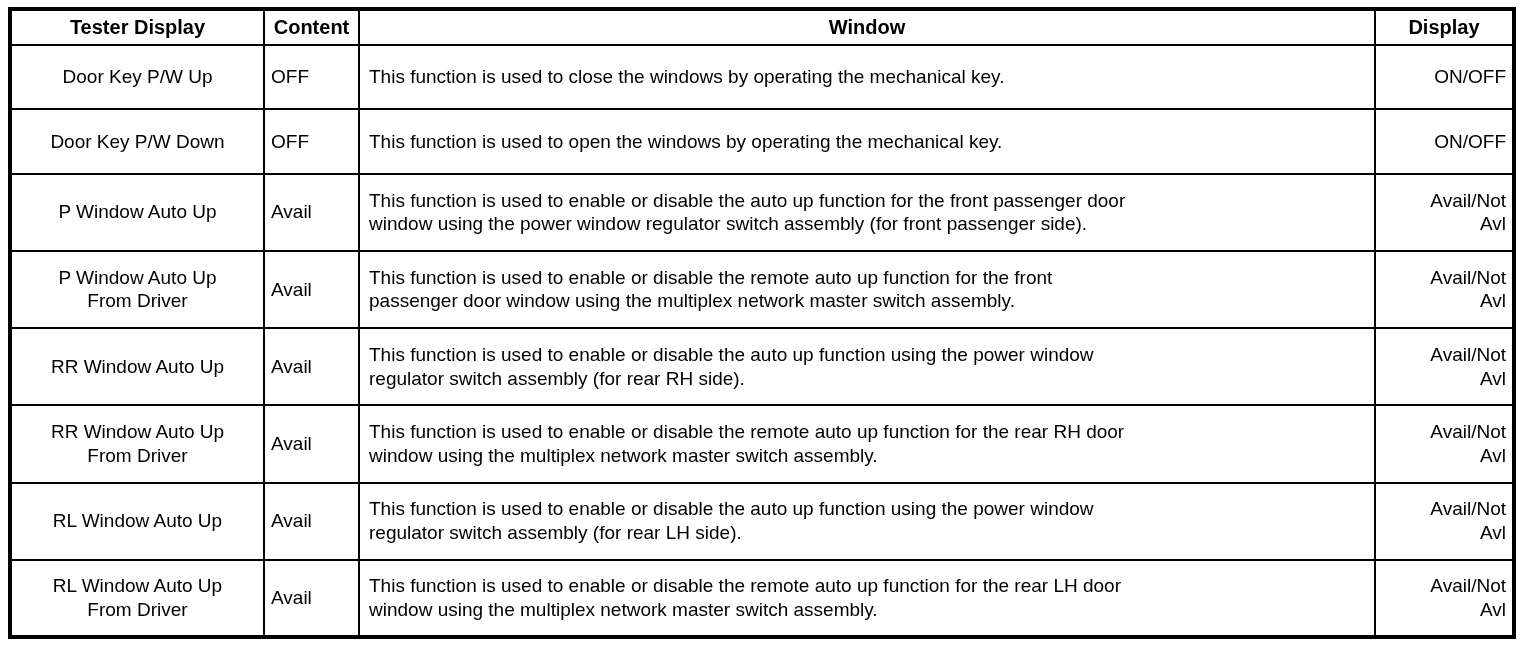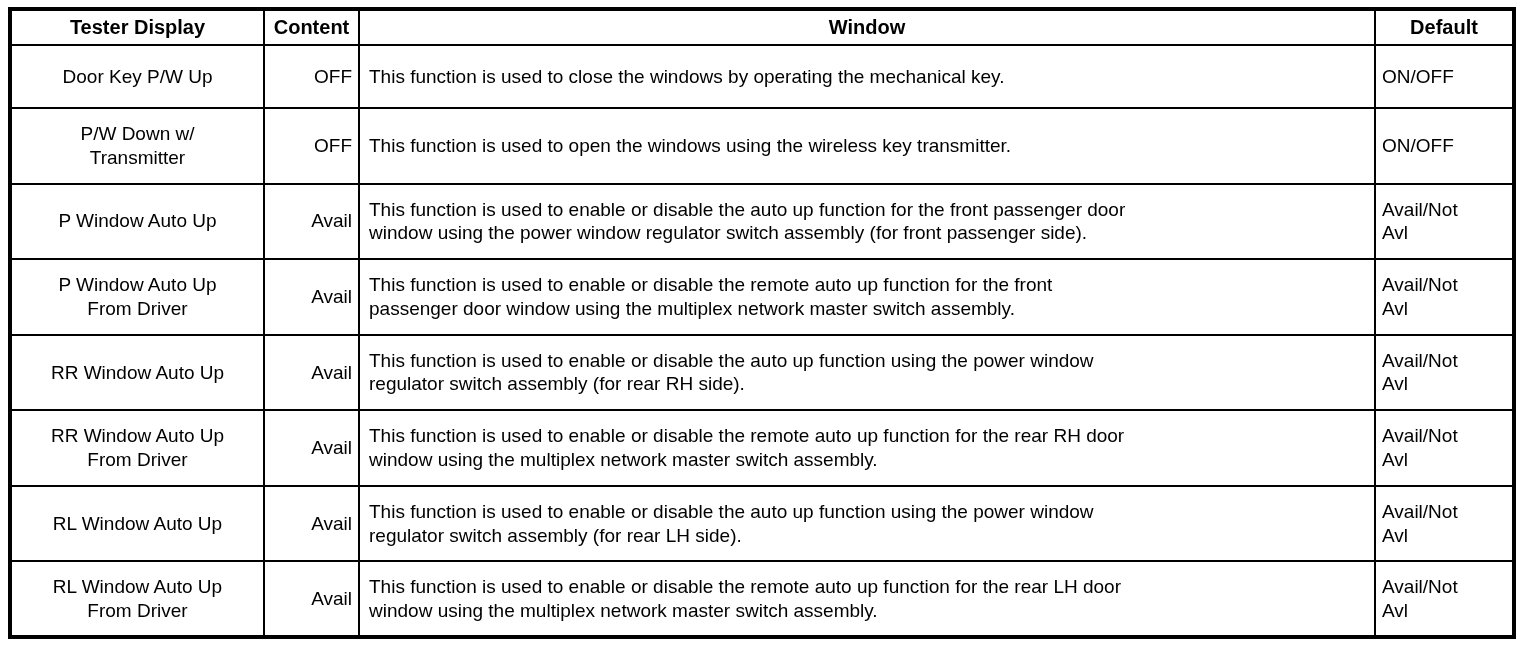--- a/index.html
+++ b/index.html
@@ -41,23 +41,23 @@
     box-sizing: border-box;
     overflow: hidden;
   }
   th {
     font-weight: bold;
     text-align: center;
     font-size: 20px;
     height: 36px;
   }
   td.c-tester   { text-align: center; }
-  td.c-default  { text-align: right; border-radius: 14px; }
+  td.c-default  { text-align: left; border-radius: 14px; }
   td.c-content  { text-align: left; padding-left: 9px; }
-  td.c-setting  { text-align: left; }
+  td.c-setting  { text-align: right; }
   col.col-tester  { width: 254px; }
   col.col-default { width: 95px;  }
   col.col-content { width: 1016px;}
   col.col-setting { width: 139px; }
   tr.row-short { height: 60px; }
   tr.row-tall  { height: 72px; }
 </style>
 </head>
 <body>
 
@@ -67,35 +67,34 @@
       <col class="col-tester">
       <col class="col-default">
       <col class="col-content">
       <col class="col-setting">
     </colgroup>
     <thead>
       <tr>
         <th>Tester Display</th>
         <th>Content</th>
         <th>Window</th>
-        <th>Default</th>
+        <th>Display</th>
       </tr>
     </thead>
     <tbody>
       <tr class="row-short">
         <td class="c-tester">Door Key P/W Up</td>
         <td class="c-default">OFF</td>
         <td class="c-content">This function is used to close the windows by operating the mechanical key.</td>
         <td class="c-setting">ON/OFF</td>
       </tr>
-      <tr class="row-tall">
-        <td class="c-tester">P/W Down w/
-Transmitter</td>
+      <tr class="row-short">
+        <td class="c-tester">Door Key P/W Down</td>
         <td class="c-default">OFF</td>
-        <td class="c-content">This function is used to open the windows using the wireless key transmitter.</td>
+        <td class="c-content">This function is used to open the windows by operating the mechanical key.</td>
         <td class="c-setting">ON/OFF</td>
       </tr>
       <tr class="row-tall">
         <td class="c-tester">P Window Auto Up</td>
         <td class="c-default">Avail</td>
         <td class="c-content">This function is used to enable or disable the auto up function for the front passenger door
 window using the power window regulator switch assembly (for front passenger side).</td>
         <td class="c-setting">Avail/Not
 Avl</td>
       </tr>

